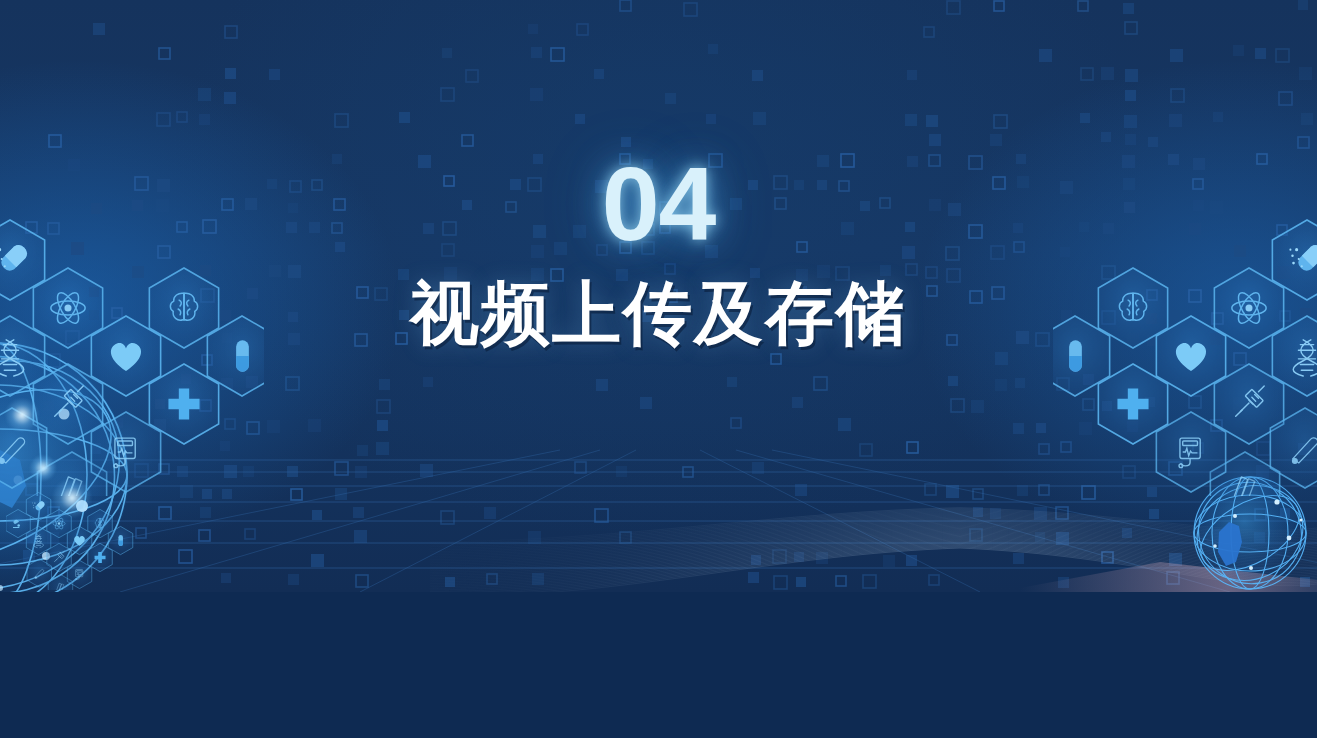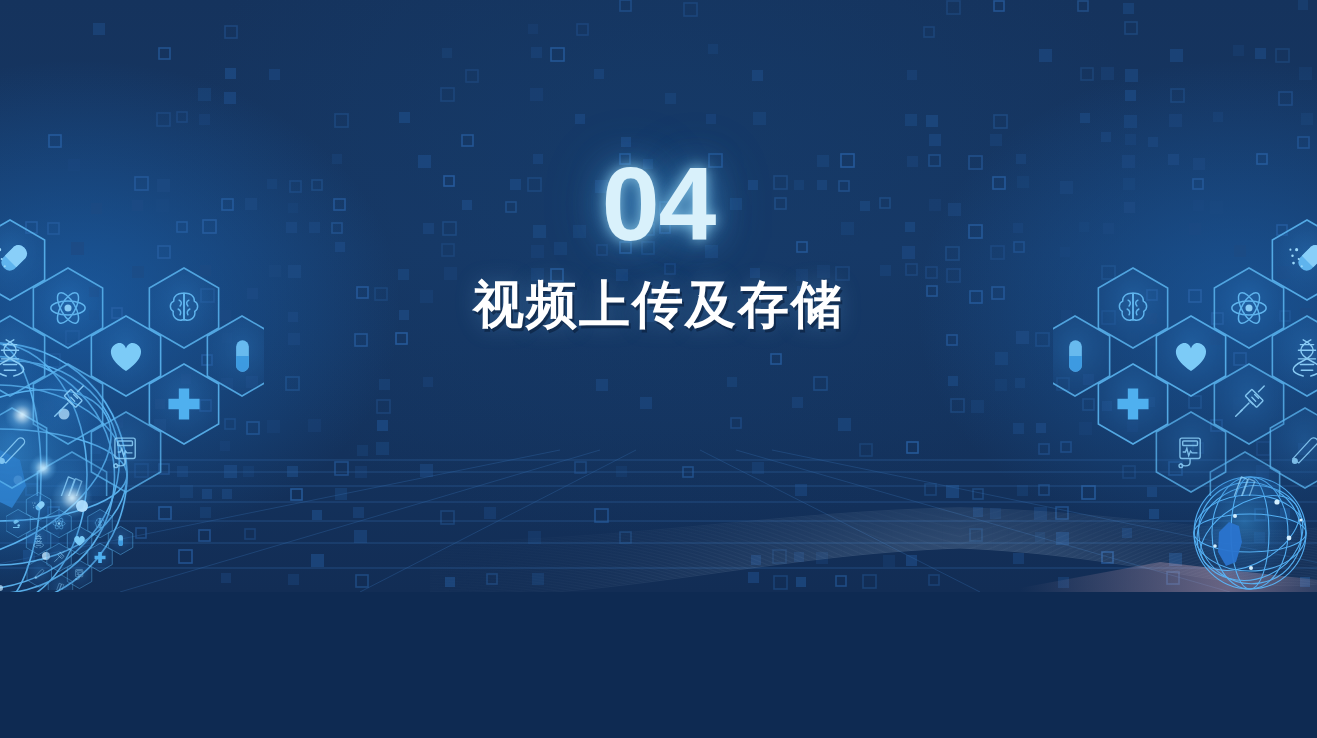--- a/index.html
+++ b/index.html
@@ -52,21 +52,21 @@
     font-weight:bold;
     letter-spacing:-1px;
     color:#d9f1fb;
     text-shadow:
       0 0 14px rgba(150,215,245,.85),
       0 0 34px rgba(80,170,230,.65),
       0 0 60px rgba(50,140,215,.45);
   }
   #main-title{
     margin-top:22px;
-    font-size:51px;
+    font-size:69px;
     line-height:1.05;
     font-weight:bold;
     color:#ffffff;
     letter-spacing:2px;
     text-shadow:
       2px 3px 0 rgba(8,26,52,.55),
       0 0 22px rgba(120,190,240,.30);
   }
   #subtitle{
     margin-top:52px;

